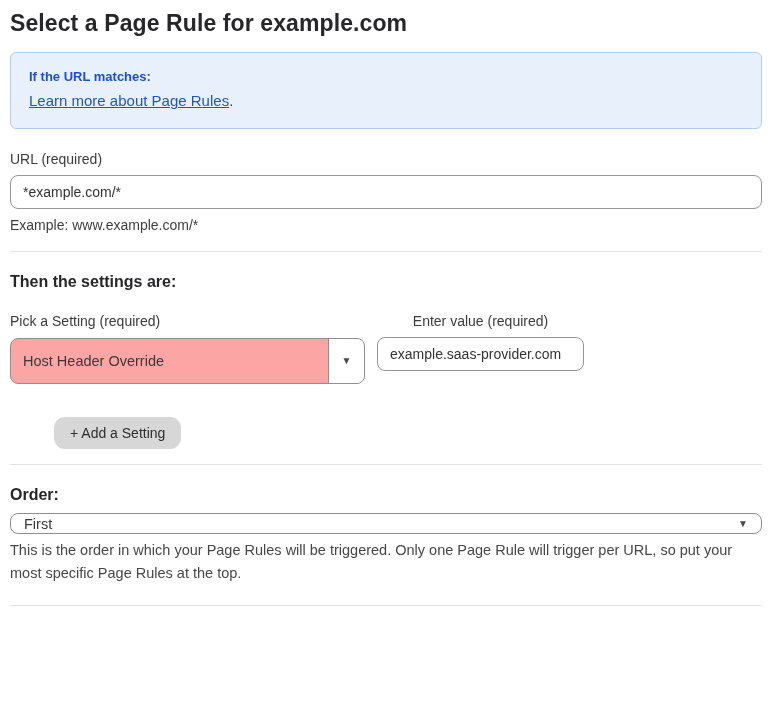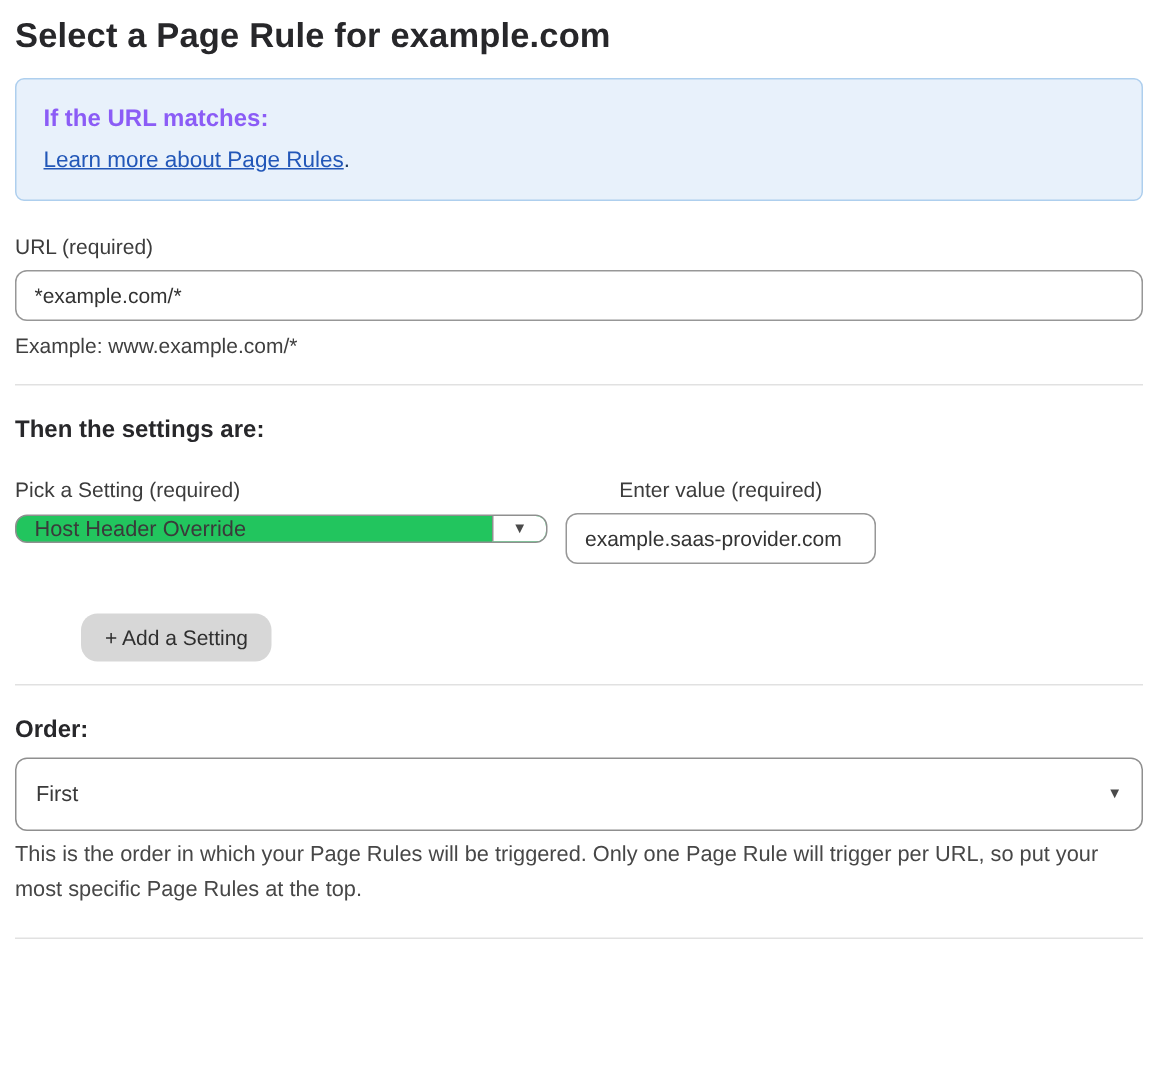--- a/index.html
+++ b/index.html
@@ -23,21 +23,21 @@
   .info-box {
     margin-top: 15px;
     background: #e8f1fb;
     border: 1px solid #aecfee;
     border-radius: 6px;
     padding: 13px 18px 14px 18px;
     color: #1e3a5f;
     font-size: 15px;
     line-height: 1.72;
   }
-  .info-box .info-heading { font-weight: 700; font-size: 16px; color: #8b5cf6; }
+  .info-box .info-heading { font-weight: 700; font-size: 13px; color: #1d4ed8; }
   .info-box .info-body { max-width: 720px; }
   .info-box a.info-link {
     color: #2257b8;
     text-decoration: underline;
     cursor: pointer;
   }
   .info-box .info-period { color: #1e3a5f; }
 
   .field-label {
     display: block;
@@ -75,24 +75,24 @@
     color: #27272a;
     margin-top: 21px;
   }
 
   .settings-row { display: flex; align-items: flex-start; }
   .settings-col-left { width: 355px; }
   .settings-col-right { margin-left: 12px; margin-top: 9px; }
 
   .select-box {
     margin-top: 9px;
-    height: 19px;
+    height: 46px;
     border: 1px solid #8f8f8f;
     border-radius: 8px;
-    background: #22c55e;
+    background: #fca5a5;
     display: flex;
     align-items: center;
     cursor: pointer;
     overflow: hidden;
   }
   .select-box .select-value {
     flex: 1;
     padding: 0 12px;
     font-size: 14.5px;
     color: #3a3a3a;
@@ -120,21 +120,21 @@
     padding: 8px 16px;
     cursor: pointer;
     color: #2f2f2f;
     background: #d7d7d7;
     margin-left: 44px;
   }
   .btn-add { margin-top: 33px; }
 
   .order-select {
     margin-top: 9px;
-    height: 49px;
+    height: 21px;
     border: 1px solid #8f8f8f;
     border-radius: 8px;
     background: #ffffff;
     display: flex;
     align-items: center;
     justify-content: space-between;
     padding: 0 13px;
     cursor: pointer;
   }
   .order-select .select-value { font-size: 14.5px; color: #3a3a3a; }

